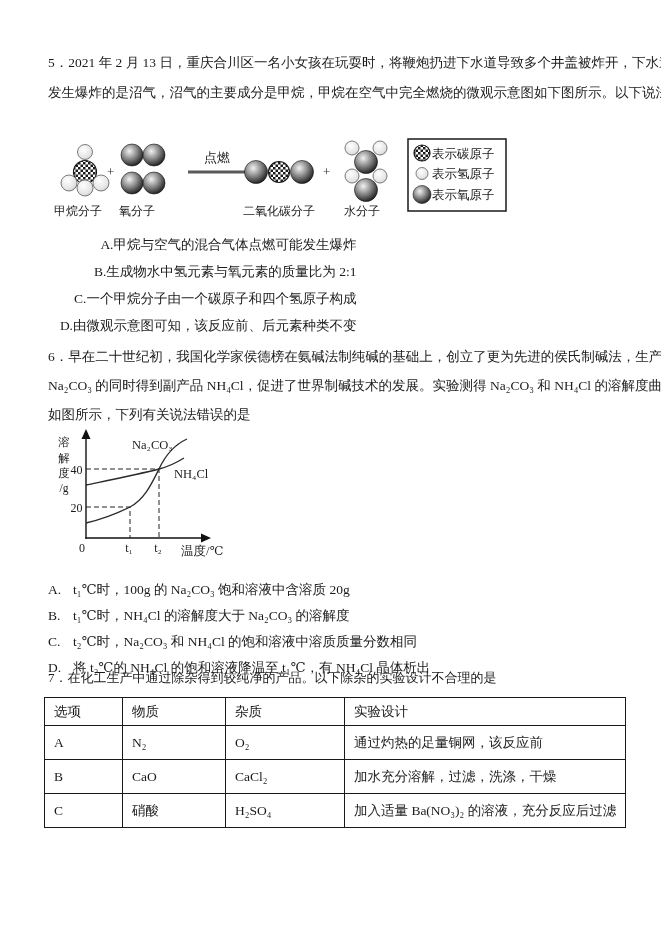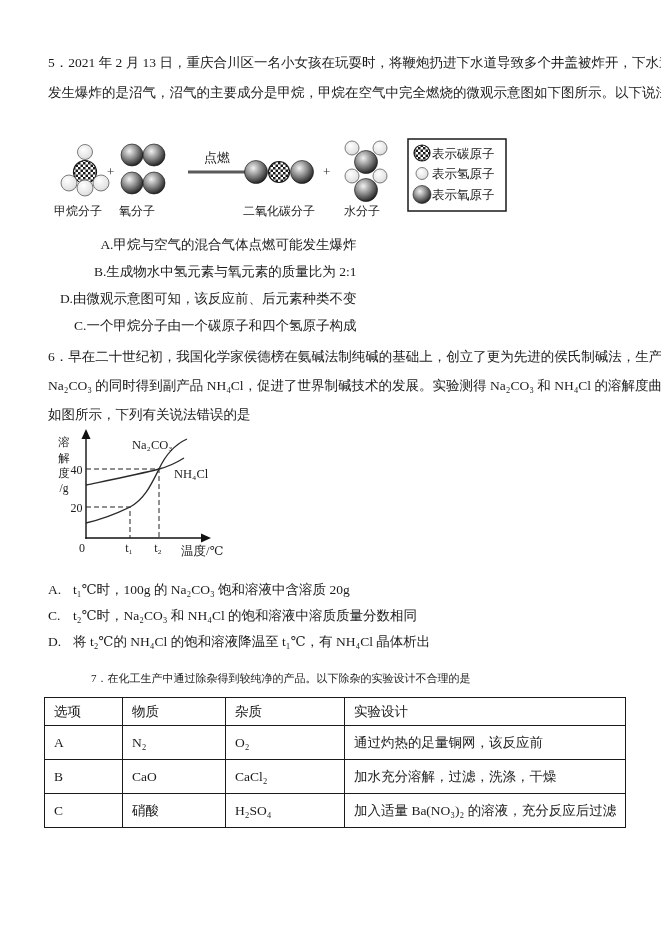--- a/index.html
+++ b/index.html
@@ -9,21 +9,21 @@
     color:#1b1b1b;
   }
   .abs{position:absolute;}
   .stem{font-size:13.5px;line-height:30px;white-space:nowrap;}
   .stem div{white-space:nowrap;}
   .opts{font-size:13.5px;}
   .opt{white-space:nowrap;}
   .q5opts .opt{line-height:27px;}
   .q6opts .opt{line-height:26px;}
   .opt-label{display:inline-block;min-width:25px;}
-  .q7stem{font-size:11px;line-height:26px;white-space:nowrap;margin-left:43px;}
+  .q7stem{font-size:13px;line-height:26px;white-space:nowrap;}
   table.zhimp{border-collapse:collapse;table-layout:fixed;background:#fff;}
   table.zhimp th,table.zhimp td{
     border:1.5px solid #1a1a1a;font-size:13.5px;font-weight:normal;
     text-align:left;vertical-align:middle;padding:0 9px 0 9px;white-space:nowrap;overflow:hidden;
   }
   .col-opt{width:59px;} .col-sub{width:84px;} .col-imp{width:100px;} .col-des{width:253px;}
   tr.hrow th{height:27px;} tr.drow td{height:33px;}
   
   .cAtom{fill:url(#checker);stroke:#1a1a1a;stroke-width:1.2;}
   .oAtom{fill:url(#darkSphere);stroke:#111;stroke-width:0.6;}
@@ -119,22 +119,22 @@
     <circle class="hAtom" cx="374" cy="41.5" r="6"></circle>
     <text class="legendText" x="384" y="46">表示氢原子</text>
     <circle class="oAtom" cx="374" cy="62.5" r="9"></circle>
     <text class="legendText" x="384" y="67">表示氧原子</text>
   </g>
 </svg>
 
 <div class="abs opts q5opts" style="left:48px;top:231px;text-align:right;">
   <div class="opt"><span class="opt-label">A.</span><span>甲烷与空气的混合气体点燃可能发生爆炸</span></div>
   <div class="opt"><span class="opt-label">B.</span><span>生成物水中氢元素与氧元素的质量比为 2:1</span></div>
+  <div class="opt"><span class="opt-label">C.</span><span>一个甲烷分子由一个碳原子和四个氢原子构成</span></div>
   <div class="opt"><span class="opt-label">D.</span><span>由微观示意图可知，该反应前、后元素种类不变</span></div>
-  <div class="opt"><span class="opt-label">C.</span><span>一个甲烷分子由一个碳原子和四个氢原子构成</span></div>
 </div>
 
 <div class="abs stem" style="left:48px;top:342px;width:565px;line-height:29px;">
   <div>6．早在二十世纪初，我国化学家侯德榜在氨碱法制纯碱的基础上，创立了更为先进的侯氏制碱法，生产出</div>
   <div>Na₂CO₃ 的同时得到副产品 NH₄Cl，促进了世界制碱技术的发展。实验测得 Na₂CO₃ 和 NH₄Cl 的溶解度曲线</div>
   <div>如图所示，下列有关说法错误的是</div>
 </div>
 
 <svg class="abs" style="left:55px;top:428px;" width="210" height="132" viewBox="0 0 210 132">
   <g>
@@ -168,20 +168,21 @@
   <text class="gcurvelab" x="119" y="50">NH₄Cl</text>
 
   <text class="gtick" x="27" y="124" text-anchor="middle">0</text>
   <text class="gtick" x="74" y="124" text-anchor="middle">t₁</text>
   <text class="gtick" x="103" y="124" text-anchor="middle">t₂</text>
   <text class="gxlab" x="126" y="127">温度/℃</text>
 </svg>
 
 <div class="abs opts q6opts" style="left:48px;top:577px;">
   <div class="opt"><span class="opt-label">A.</span><span>t₁℃时，100g 的 Na₂CO₃ 饱和溶液中含溶质 20g</span></div>
+  <div class="opt"><span class="opt-label">B.</span><span>t₁℃时，NH₄Cl 的溶解度大于 Na₂CO₃ 的溶解度</span></div>
   <div class="opt"><span class="opt-label">C.</span><span>t₂℃时，Na₂CO₃ 和 NH₄Cl 的饱和溶液中溶质质量分数相同</span></div>
   <div class="opt"><span class="opt-label">D.</span><span>将 t₂℃的 NH₄Cl 的饱和溶液降温至 t₁℃，有 NH₄Cl 晶体析出</span></div>
 </div>
 
 <div class="abs q7stem" style="left:48px;top:665px;">7．在化工生产中通过除杂得到较纯净的产品。以下除杂的实验设计不合理的是</div>
 
 <table class="zhimp abs" style="left:44px;top:697px;">
   <tbody>
       <tr class="hrow">
     <th class="col-opt">选项</th>

